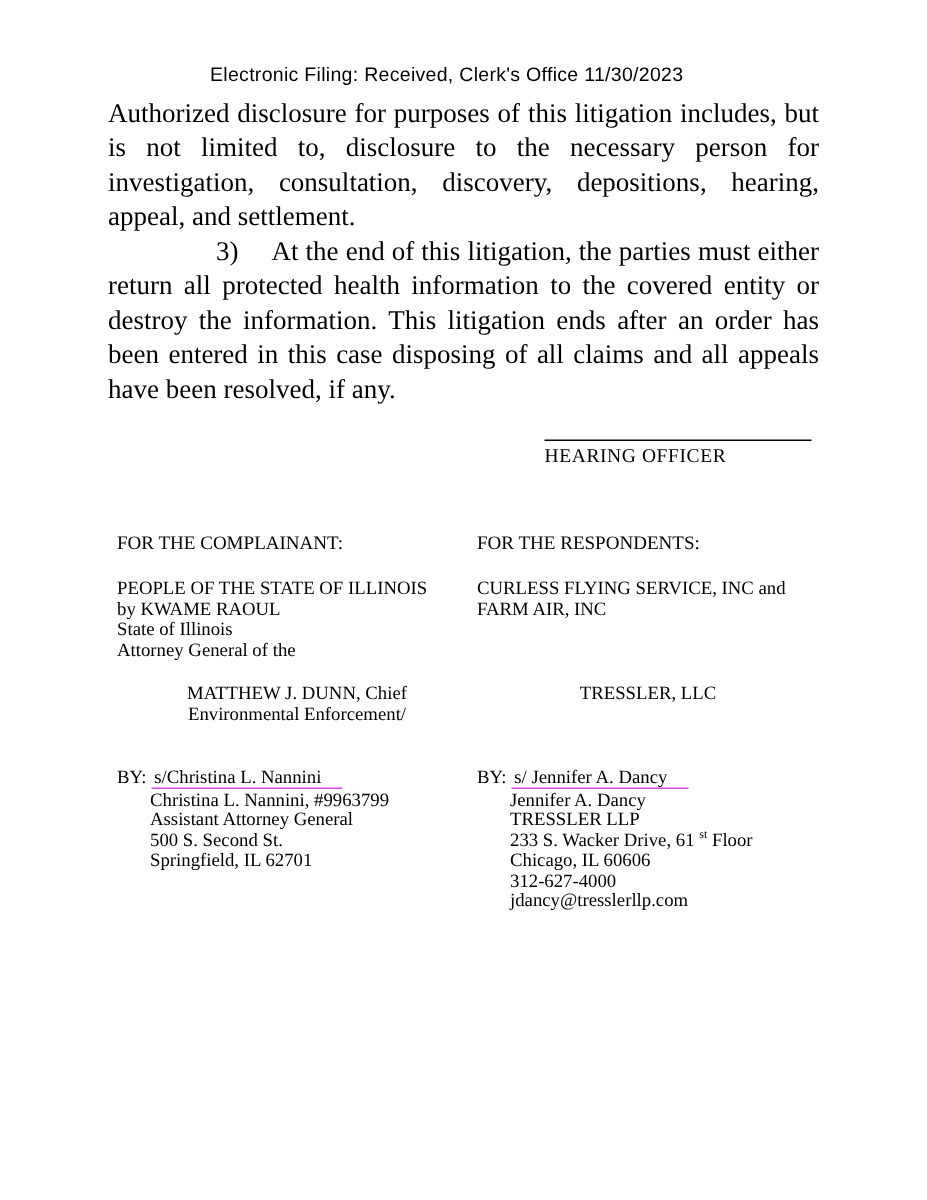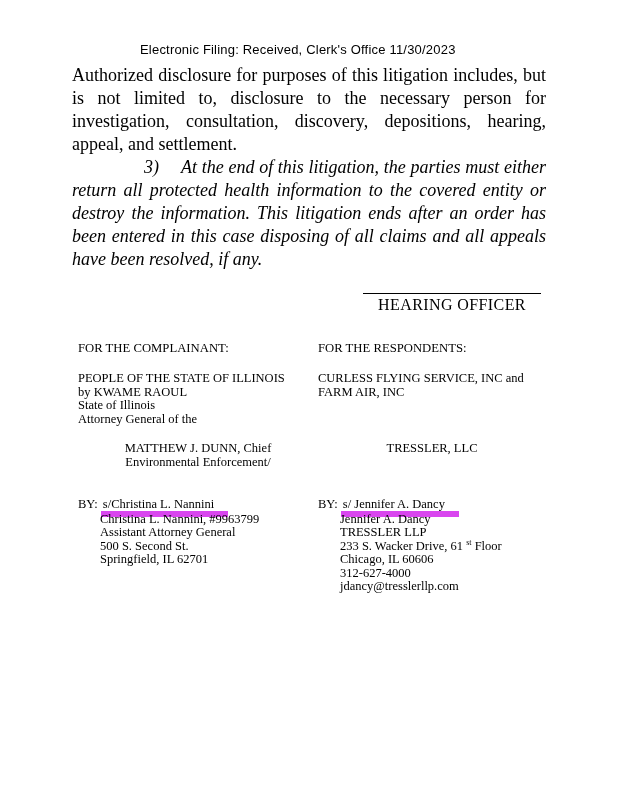--- a/index.html
+++ b/index.html
@@ -27,37 +27,37 @@
     top:64px; left:72px;
     width:474px;
   }
   .para {
     font-size:18px;
     line-height:23px;
     text-align:justify;
   }
   .tab { display:inline-block; width:22px; }
   .num { display:inline-block; }
-  .indent-first { text-indent:36px;font-style:italic; }
+  .indent-first { text-indent:36px; }
   .ho-block { margin-top:22px; margin-left:291px; width:178px; }
   .ho-line { border-top:1.5px solid #000; height:0; }
-  .ho-label { font-size:16px; padding-top:2px; letter-spacing:0.4px;text-align:center; }
+  .ho-label { font-size:13px; padding-top:2px; letter-spacing:0.4px; }
   .columns {
     display:grid;
     grid-template-columns:240px auto;
     margin-left:6px;
-    margin-top:28px;
+    margin-top:44px;
     font-size:12.5px;
     line-height:13.5px;
     font-family:Liberation Serif, serif;
   }
   .heading-cell { height:30px; font-size:12.7px; }
   .row-party { min-height:70px; }
   .row-firm  { min-height:56px;text-align:center; }
-  .sig { border-bottom:6px solid #d946ef; padding-right:14px; padding-left:2px; }
+  .sig { border-bottom:1px solid #d946ef; padding-right:14px; padding-left:2px; }
   .by-line { white-space:nowrap; }
   .details { margin-left:22px; margin-top:1px; }
   .detail-line { white-space:nowrap; }
   sup.ord { font-size:8px; vertical-align:super; line-height:0; }
 </style>
 </head>
 <body>
 
 <div class="page">
 

